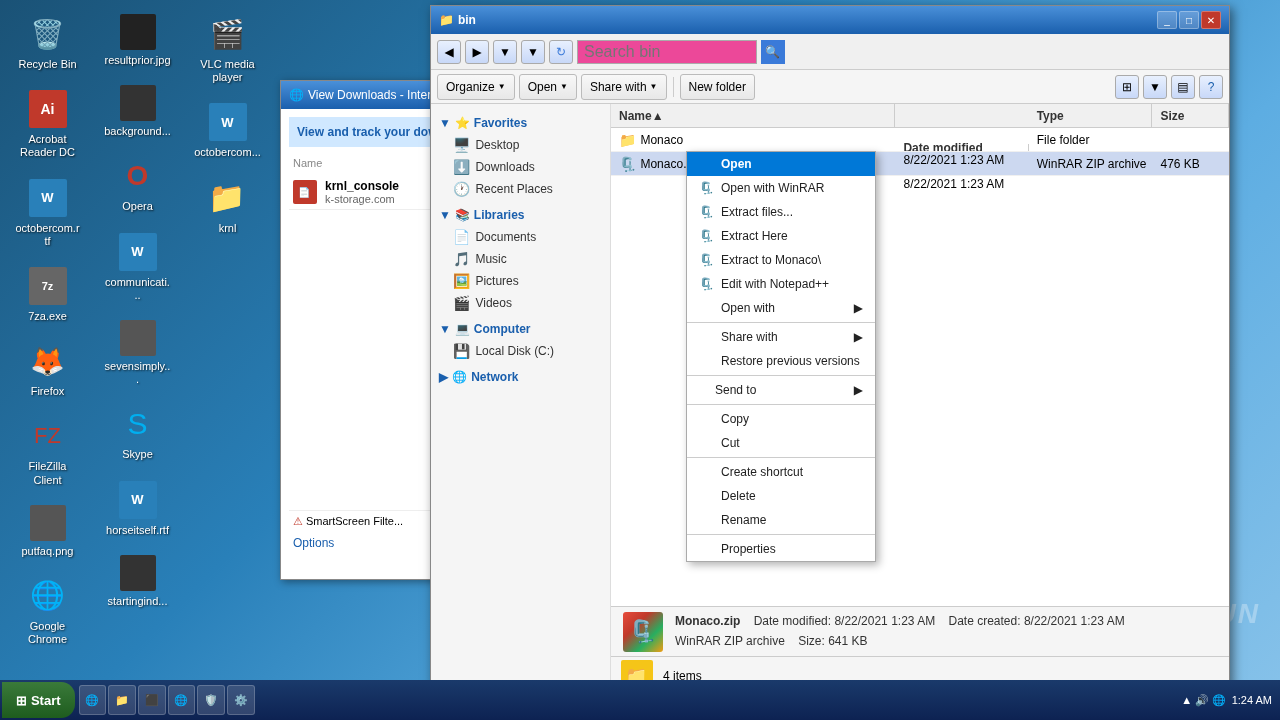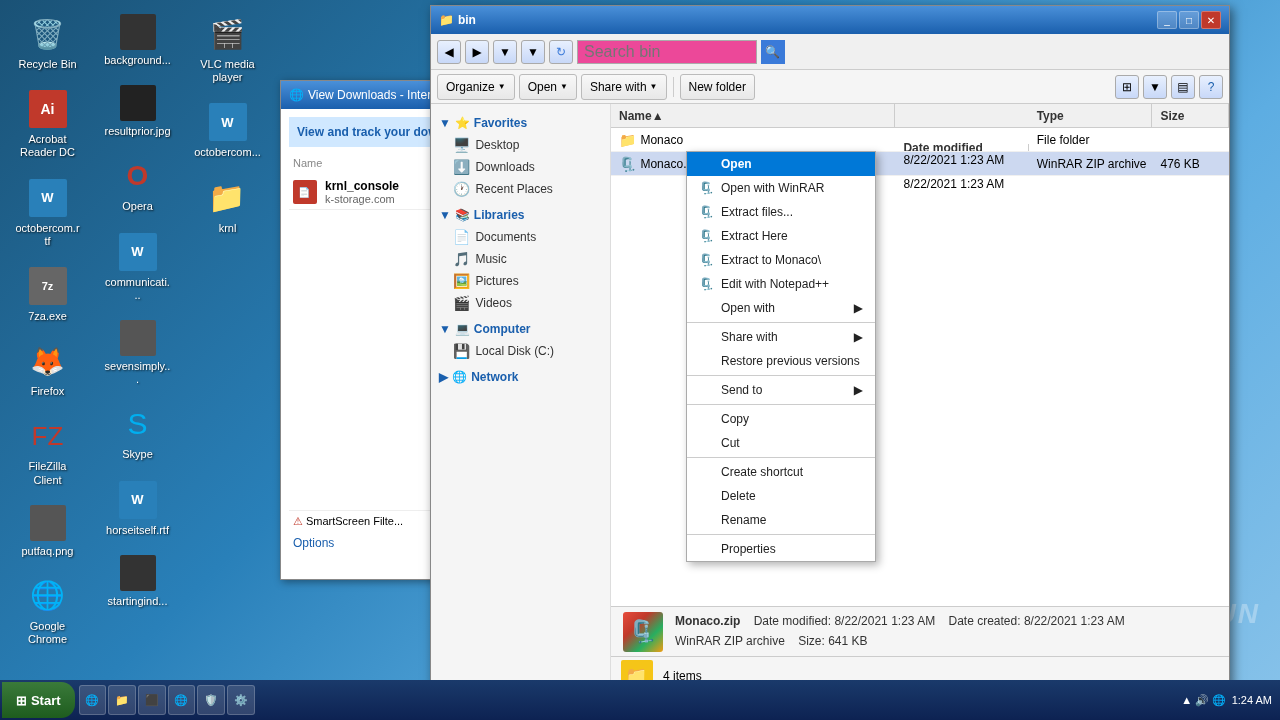--- a/index.html
+++ b/index.html
@@ -508,38 +508,38 @@
       <div class="icon-img">
           <div class="exe-icon" style="background:#666;">7z</div>
         </div>
       <div class="icon-label">7za.exe</div>
     </div>
     <div class="desktop-icon">
       <div class="icon-img">🦊</div>
       <div class="icon-label">Firefox</div>
     </div>
     <div class="desktop-icon">
-      <div class="icon-img" style="font-size:26px; color:#c0392b;text-align:right;">FZ</div>
+      <div class="icon-img" style="font-size:22px; color:#c0392b;text-align:right;">FZ</div>
       <div class="icon-label">FileZilla Client</div>
     </div>
     <div class="desktop-icon">
       <div class="icon-img" style="background:#555; width:36px; height:36px; border-radius:2px;"></div>
       <div class="icon-label">putfaq.png</div>
     </div>
     <div class="desktop-icon">
       <div class="icon-img">🌐</div>
       <div class="icon-label">Google Chrome</div>
     </div>
     <div class="desktop-icon">
+      <div class="icon-img" style="background:#222; width:36px; height:36px; border-radius:2px;"></div>
+      <div class="icon-label">resultprior.jpg</div>
+    </div>
+    <div class="desktop-icon">
       <div class="icon-img" style="background:#333; width:36px; height:36px; border-radius:2px;"></div>
       <div class="icon-label">background...</div>
-    </div>
-    <div class="desktop-icon">
-      <div class="icon-img" style="background:#222; width:36px; height:36px; border-radius:2px;"></div>
-      <div class="icon-label">resultprior.jpg</div>
     </div>
     <div class="desktop-icon">
       <div class="icon-img" style="color:#c0392b; font-size:28px; font-weight:bold;">O</div>
       <div class="icon-label">Opera</div>
     </div>
     <div class="desktop-icon">
       <div class="icon-img">
           <div class="doc-icon">W</div>
         </div>
       <div class="icon-label">communicati...</div>
@@ -847,21 +847,21 @@
           <span>Share with</span>
         </div>
         <span>▶</span>
       </div>
       <div class="ctx-item">
         <span class="ctx-icon"></span>
         <span>Restore previous versions</span>
       </div>
       <div class="ctx-separator"></div>
       <div class="ctx-item has-submenu">
-        <div style="display:flex; align-items:center; gap:6px;text-align:center;">
+        <div style="display:flex; align-items:center; text-align:center;">
           <span class="ctx-icon"></span>
           <span>Send to</span>
         </div>
         <span>▶</span>
       </div>
       <div class="ctx-separator"></div>
       <div class="ctx-item">
         <span class="ctx-icon"></span>
         <span>Copy</span>
       </div>

